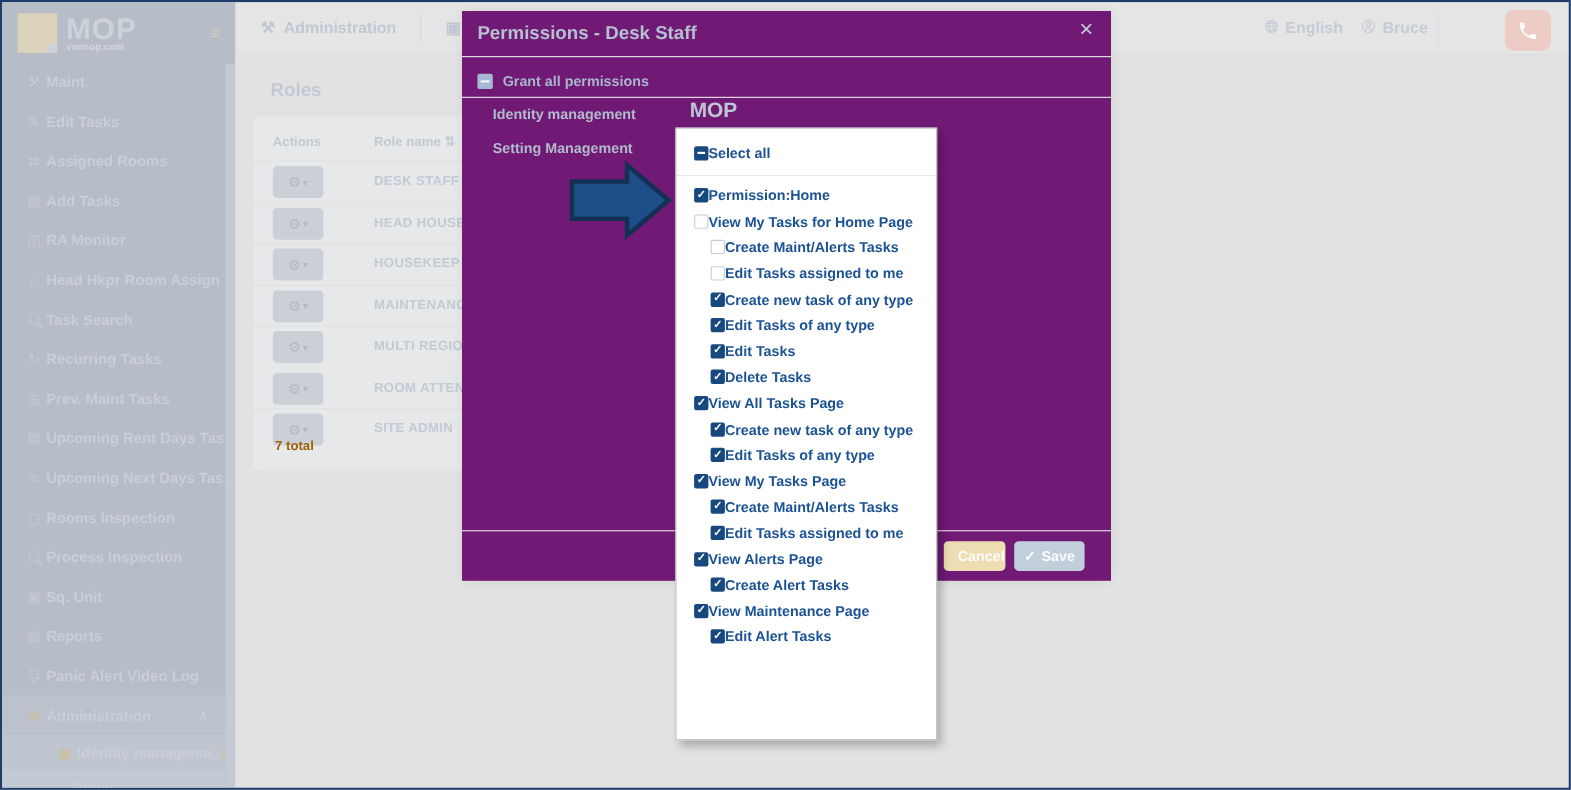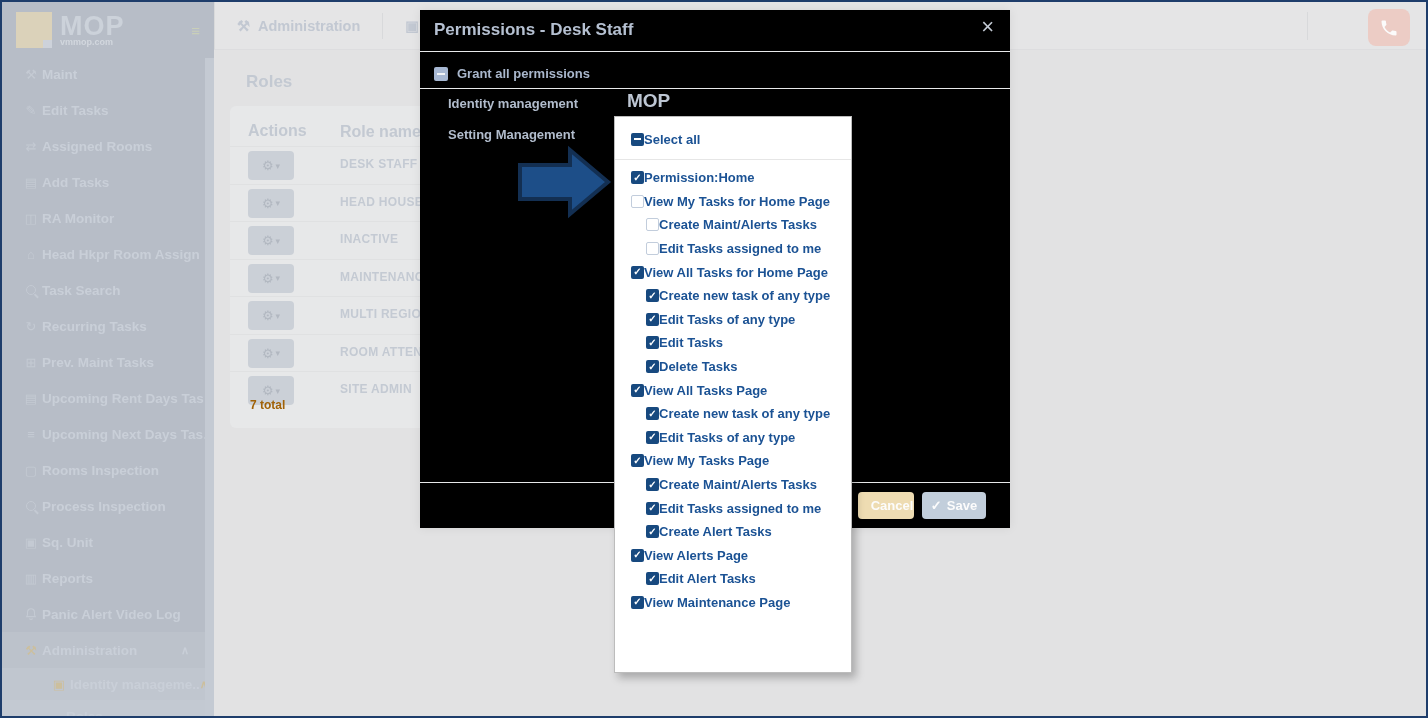--- a/index.html
+++ b/index.html
@@ -45,32 +45,32 @@
   .tb-vline { position:absolute; right:118px; top:10px; height:28px; width:1px; background:#d8d9db; }
   .phone-btn { position:absolute; right:16px; top:7px; width:42px; height:37px; border-radius:8px;
                background:#ecccc5; display:flex; align-items:center; justify-content:center; }
   .phone-btn svg { width:20px; height:20px; fill:#fbfbfb; }
 
   
   .main { position:absolute; left:212px; top:48px; right:0; bottom:0; background:#e2e2e3; z-index:1; }
   .page-title { position:absolute; left:32px; top:22px; font-size:17px; font-weight:bold; color:#c3c9d2; }
   .card { position:absolute; left:16px; top:56px; width:640px; height:322px; background:#e7e8e9;
           border-radius:6px; }
-  .th { position:absolute; top:16px; font-size:16px; font-weight:bold; color:#c3c9d2; }
+  .th { position:absolute; top:16px; font-size:12px; font-weight:bold; color:#c3c9d2; }
   .t-row { position:absolute; left:0; right:0; height:37.5px; border-top:1px solid #e0e1e2; }
   .gear-btn { position:absolute; left:18px; top:4px; width:46px; height:29px; border-radius:4px;
               background:#cbd0d7; color:#b2b8c1; font-size:13px; display:flex; align-items:center;
               justify-content:center; gap:2px; }
   .gear-btn .caret { font-size:9px; }
   .role-name { position:absolute; left:110px; top:10px; font-size:12px; font-weight:bold;
                color:#c4cad3; letter-spacing:.3px; white-space:nowrap; }
   .t-foot { position:absolute; left:20px; top:292px; font-size:12px; font-weight:bold; color:#a16207; }
 
   
-  .modal { position:absolute; left:418px; top:8px; width:590px; height:518px; background:#000000;
+  .modal { position:absolute; left:418px; top:8px; width:590px; height:518px; background:#701a75;
            z-index:5; box-shadow:0 0 10px rgba(0,0,0,0.07); }
   .m-head { position:relative; height:42px; border-bottom:1px solid #e8e9ea; }
   .m-title { position:absolute; left:14px; top:10px; font-size:17px; font-weight:bold; color:#b5c0d1; }
   .m-close { position:absolute; right:16px; top:6px; font-size:22px; color:#c2c9d3; line-height:1; }
   .m-grant { position:absolute; left:14px; top:56px; display:flex; align-items:center; gap:9px;
              font-size:13px; font-weight:bold; color:#a9b7cc; }
   .m-div { position:absolute; left:0; right:0; top:78px; border-top:1px solid #e8e9ea; }
   .m-tab { position:absolute; left:28px; font-size:13px; font-weight:bold; color:#b1bccc; }
   .m-tree-title { position:absolute; left:207px; top:80px; font-size:19px; font-weight:bold; color:#bdc6d3; }
   .m-foot { position:absolute; left:0; right:0; bottom:0; height:46px; border-top:1px solid #e7e8e9; }
@@ -209,20 +209,42 @@
   <div class="topbar">
     <div class="tb-tab">
       <span>⚒</span>
       <span>Administration</span>
     </div>
     <div class="tb-sep"></div>
     <div class="tb-tab">
       <span>▣</span>
       <span>Identity man</span>
     </div>
+    <div class="tb-right">
+      <div class="grp">
+        <span>
+          <svg class="mini-svg" viewBox="0 0 16 16">
+              <circle cx="8" cy="8" r="6" fill="none" stroke="currentColor" stroke-width="1.2"></circle>
+              <ellipse cx="8" cy="8" rx="2.6" ry="6" fill="none" stroke="currentColor" stroke-width="1.2"></ellipse>
+              <path d="M2 8h12M3 5h10M3 11h10" stroke="currentColor" stroke-width="1.2"></path>
+            </svg>
+        </span>
+        <span>English</span>
+      </div>
+      <div class="grp">
+        <span>
+          <svg class="mini-svg" viewBox="0 0 16 16">
+              <circle cx="8" cy="8" r="6.2" fill="none" stroke="currentColor" stroke-width="1.2"></circle>
+              <circle cx="8" cy="6.4" r="2" fill="none" stroke="currentColor" stroke-width="1.2"></circle>
+              <path d="M4.5 12.2c.7-1.6 2-2.4 3.5-2.4s2.8.8 3.5 2.4" fill="none" stroke="currentColor" stroke-width="1.2"></path>
+            </svg>
+        </span>
+        <span>Bruce</span>
+      </div>
+    </div>
     <div class="tb-vline"></div>
     <div class="phone-btn">
       <svg viewBox="0 0 24 24">
           <path d="M6.6 10.8c1.5 2.9 3.8 5.2 6.7 6.7l2.2-2.2c.3-.3.7-.4 1-.2 1.1.4 2.3.6 3.5.6.6 0 1 .4 1 1V20c0 .6-.4 1-1 1C10.6 21 3 13.4 3 4c0-.6.4-1 1-1h3.3c.6 0 1 .4 1 1 0 1.2.2 2.4.6 3.5.1.3 0 .7-.2 1l-2.1 2.3z"></path>
         </svg>
     </div>
   </div>
 
   <div class="main">
     <div class="page-title">Roles</div>
@@ -244,21 +266,21 @@
             <span>⚙</span>
             <span class="caret">▾</span>
           </div>
         <div class="role-name">HEAD HOUSEKEEP</div>
         </div>
       <div class="t-row" style="top:115px">
         <div class="gear-btn">
             <span>⚙</span>
             <span class="caret">▾</span>
           </div>
-        <div class="role-name">INACTIVE</div>
+        <div class="role-name">HOUSEKEEP</div>
         </div>
       <div class="t-row" style="top:152.5px">
         <div class="gear-btn">
             <span>⚙</span>
             <span class="caret">▾</span>
           </div>
         <div class="role-name">MAINTENANCE</div>
         </div>
       <div class="t-row" style="top:190px">
         <div class="gear-btn">
@@ -322,24 +344,20 @@
       <span class="cb-label">View My Tasks for Home Page</span>
       </div>
     <div class="cb-row ind1">
       <span class="cb unchecked"></span>
       <span class="cb-label">Create Maint/Alerts Tasks</span>
       </div>
     <div class="cb-row ind1">
       <span class="cb unchecked"></span>
       <span class="cb-label">Edit Tasks assigned to me</span>
       </div>
-    <div class="cb-row ind0">
-      <span class="cb checked"></span>
-      <span class="cb-label">View All Tasks for Home Page</span>
-      </div>
     <div class="cb-row ind1">
       <span class="cb checked"></span>
       <span class="cb-label">Create new task of any type</span>
       </div>
     <div class="cb-row ind1">
       <span class="cb checked"></span>
       <span class="cb-label">Edit Tasks of any type</span>
       </div>
     <div class="cb-row ind1">
       <span class="cb checked"></span>
@@ -366,35 +384,35 @@
       <span class="cb-label">View My Tasks Page</span>
       </div>
     <div class="cb-row ind1">
       <span class="cb checked"></span>
       <span class="cb-label">Create Maint/Alerts Tasks</span>
       </div>
     <div class="cb-row ind1">
       <span class="cb checked"></span>
       <span class="cb-label">Edit Tasks assigned to me</span>
       </div>
+    <div class="cb-row ind0">
+      <span class="cb checked"></span>
+      <span class="cb-label">View Alerts Page</span>
+      </div>
     <div class="cb-row ind1">
       <span class="cb checked"></span>
       <span class="cb-label">Create Alert Tasks</span>
       </div>
     <div class="cb-row ind0">
       <span class="cb checked"></span>
-      <span class="cb-label">View Alerts Page</span>
+      <span class="cb-label">View Maintenance Page</span>
       </div>
     <div class="cb-row ind1">
       <span class="cb checked"></span>
       <span class="cb-label">Edit Alert Tasks</span>
-      </div>
-    <div class="cb-row ind0">
-      <span class="cb checked"></span>
-      <span class="cb-label">View Maintenance Page</span>
       </div>
   </div>
 
   <svg class="arrow" width="96" height="74" viewBox="0 0 96 74">
     <polygon points="4,20 54,20 54,5 92,37 54,69 54,54 4,54" fill="#1d4e88" stroke="#132f52" stroke-width="4" stroke-linejoin="miter"></polygon>
   </svg>
 
 </div>
 
 </body></html>

